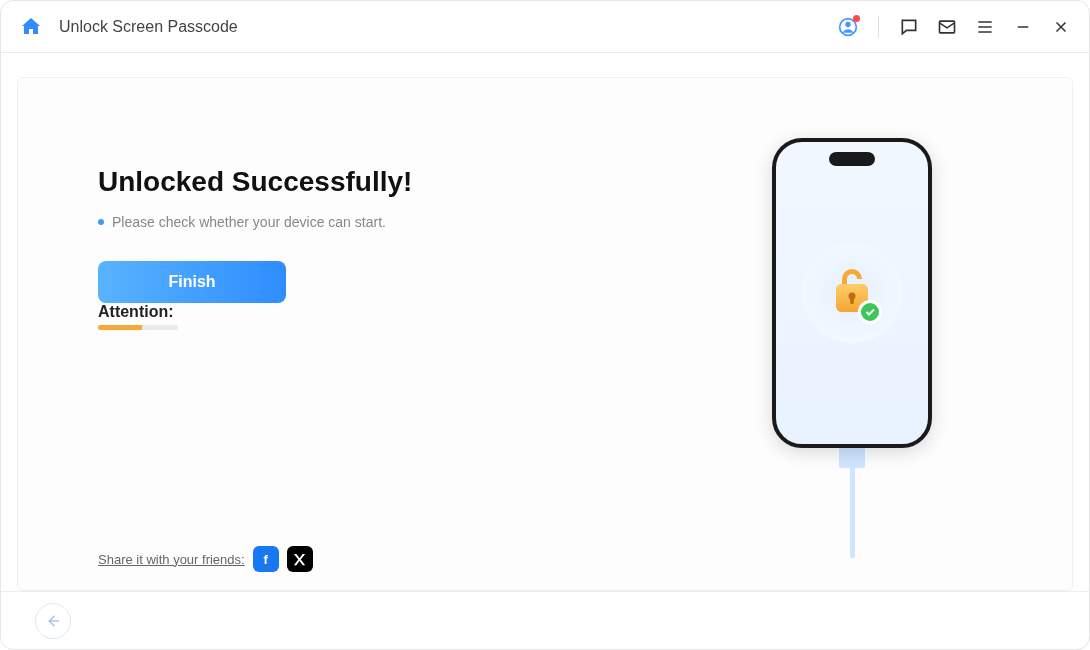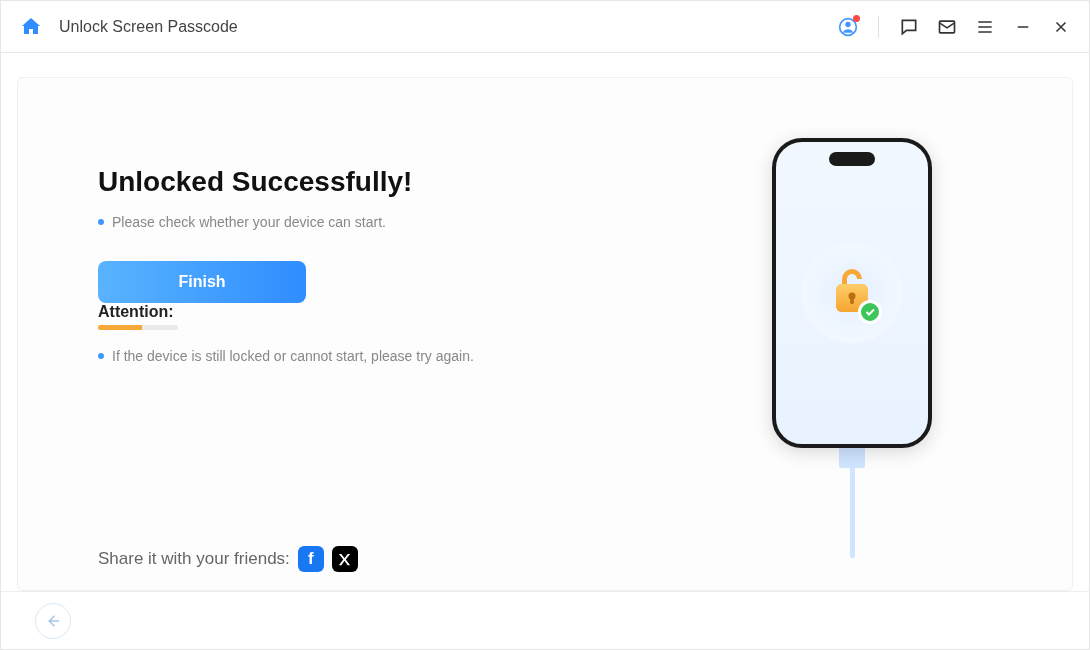--- a/index.html
+++ b/index.html
@@ -1,36 +1,36 @@
 <!DOCTYPE html>
 <html><head>
 <meta charset="utf-8">
 <style>
   * { box-sizing: border-box; margin: 0; padding: 0; }
   html, body { width: 1090px; height: 650px; font-family: "Segoe UI", Arial, sans-serif; background: #fff; }
-  .window { width: 1090px; height: 650px; border: 1px solid #e6e6e6; border-radius: 0; display: flex; flex-direction: column; overflow: hidden; }
+  .window { width: 1090px; height: 650px; border: 1px solid #e6e6e6; border-radius: 13px; display: flex; flex-direction: column; overflow: hidden; }
   .titlebar { height: 52px; display: flex; align-items: center; padding: 0 18px; border-bottom: 1px solid #eaeaea; }
   .home-ic { width: 24px; height: 24px; margin-right: 16px; display: flex; align-items: center; justify-content: center; cursor: pointer; }
   .title { font-size: 16px; color: #444; }
   .titlebar-spacer { flex: 1; }
   .tb-icons { display: flex; align-items: center; gap: 18px; }
   .tb-ic { width: 20px; height: 20px; display: flex; align-items: center; justify-content: center; cursor: pointer; color: #333; }
   .divider { width: 1px; height: 22px; background: #e0e0e0; margin: 0 2px; }
 
   .content { flex: 1; padding: 24px 16px 0 16px; position: relative; }
   .card { width: 100%; height: 100%; background: #fdfdfe; border: 1px solid #f0f0f0; border-radius: 6px; display: flex; padding: 60px 50px 20px 80px; position: relative; }
   .left { flex: 1; padding-right: 40px; }
   .heading { font-size: 28px; font-weight: 700; color: #111; margin-top: 28px; margin-bottom: 14px; }
   .ul { list-style: none; }
   .ul li { font-size: 14px; color: #888; line-height: 1.5; margin-bottom: 8px; position: relative; padding-left: 14px; max-width: 300px; }
   .ul li::before { content: ""; position: absolute; left: 0; top: 7px; width: 6px; height: 6px; border-radius: 50%; background: #3f98ff; }
-  .finish-btn { margin-top: 20px; width: 208px; height: 42px; border: none; border-radius: 8px; background: linear-gradient(90deg, #59b3ff, #2f8dff); color: #fff; font-size: 16px; font-weight: 600; cursor: pointer; }
+  .finish-btn { margin-top: 20px; width: 188px; height: 42px; border: none; border-radius: 8px; background: linear-gradient(90deg, #59b3ff, #2f8dff); color: #fff; font-size: 16px; font-weight: 600; cursor: pointer; }
   .att-head { font-size: 16px; font-weight: 700; color: #222; }
   .att-underline { width: 80px; height: 5px; margin-top: 4px; margin-bottom: 16px; background: linear-gradient(90deg, #f6a839 0%, #f6a839 55%, #eaeaea 55%, #eaeaea 100%); border-radius: 2px; }
-  .share-row { position: absolute; bottom: 18px; left: 80px; display: flex; align-items: center; gap: 8px; font-size: 17px; color: #666; }
+  .share-row { position: absolute; bottom: 18px; left: 80px; display: flex; align-items: center; gap: 8px; font-size: 13px; color: #666; text-decoration: underline; }
   .share-ic { width: 26px; height: 26px; border-radius: 6px; display: flex; align-items: center; justify-content: center; cursor: pointer; }
   .fb { background: #1877f2; color: #fff; font-weight: 700; font-family: Arial; }
   .xx { background: #000; color: #fff; font-weight: 700; }
 
   .right { width: 340px; display: flex; align-items: flex-start; justify-content: center; }
   .phone-wrap { position: relative; width: 170px; }
   .phone { width: 160px; height: 310px; border-radius: 30px; border: 4px solid #1a1a1a; background: linear-gradient(180deg,#f2f8ff,#e8f2ff); box-shadow: 0 4px 18px rgba(0,0,0,0.15); position: relative; margin: 0 auto; overflow: hidden; }
   .notch { position: absolute; top: 10px; left: 50%; transform: translateX(-50%); width: 46px; height: 14px; background: #1a1a1a; border-radius: 10px; }
   .screen-center { position: absolute; top: 0; left: 0; right: 0; bottom: 0; display: flex; align-items: center; justify-content: center; }
   .halo { width: 100px; height: 100px; border-radius: 50%; background: radial-gradient(circle,#e4f0ff 0%, #f2f8ff 70%); display: flex; align-items: center; justify-content: center; position: relative; }
@@ -104,21 +104,20 @@
       <div class="left">
         <h1 class="heading">Unlocked Successfully!</h1>
         <ul class="ul">
           <li>Please check whether your device can start.</li>
         </ul>
         <button class="finish-btn">Finish</button>
 
         <div class="att-head">Attention:</div>
         <div class="att-underline"></div>
         <ul class="ul">
-          <li style="max-width:480px">If the device is still locked or cannot start, please try again.</li>
         </ul>
 
         <div class="share-row">
           <span>Share it with your friends:</span>
           <div class="share-ic fb">f</div>
           <div class="share-ic xx">
             <svg width="15" height="15" viewBox="0 0 24 24">
                 <path fill="#fff" d="M3 3h4l5 7 5-7h4l-7 9 7 9h-4l-5-7-5 7H3l7-9z"></path>
               </svg>
           </div>

